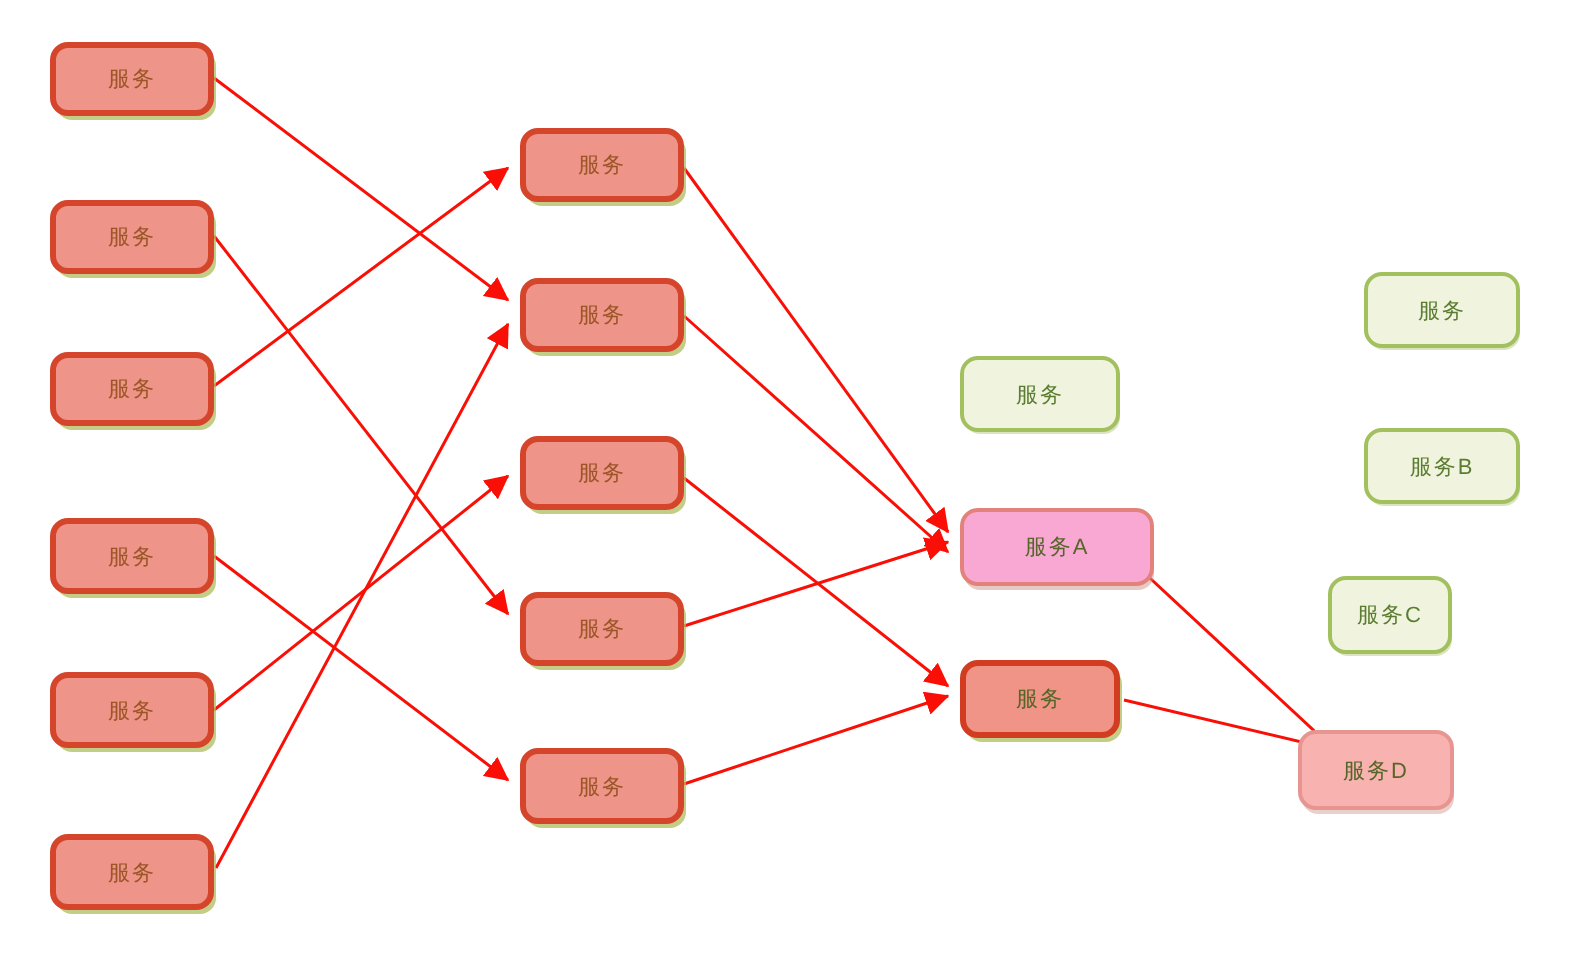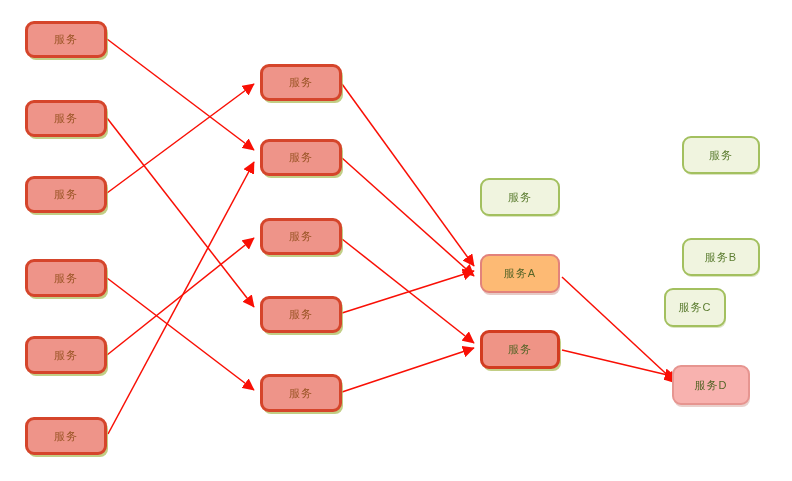--- a/index.html
+++ b/index.html
@@ -70,31 +70,31 @@
     </div>
     <div class="node red" style="left: 260px; top: 296px; width: 82px; height: 37px; background: rgb(238, 148, 137); border-color: rgb(213, 69, 43); color: rgb(155, 85, 38);">
       <span>服务</span>
     </div>
     <div class="node red" style="left: 260px; top: 374px; width: 82px; height: 38px; background: rgb(238, 148, 137); border-color: rgb(213, 69, 43); color: rgb(155, 85, 38);">
       <span>服务</span>
     </div>
     <div class="node green" style="left: 480px; top: 178px; width: 80px; height: 38px; background: rgb(240, 244, 223); border-color: rgb(163, 192, 95); color: rgb(92, 125, 49);">
       <span>服务</span>
     </div>
-    <div class="node pink" style="left: 480px; top: 254px; width: 80px; height: 39px; background: #fdba74; border-color: rgb(226, 130, 123); color: rgb(86, 101, 40);">
+    <div class="node pink" style="left: 480px; top: 254px; width: 97px; height: 39px; background: #f9a8d4; border-color: rgb(226, 130, 123); color: rgb(86, 101, 40);">
       <span>服务A</span>
     </div>
     <div class="node coral" style="left: 480px; top: 330px; width: 80px; height: 39px; background: rgb(239, 148, 134); border-color: rgb(210, 60, 32); color: rgb(86, 101, 40);">
       <span>服务</span>
     </div>
     <div class="node green" style="left: 682px; top: 136px; width: 78px; height: 38px; background: rgb(240, 244, 223); border-color: rgb(163, 192, 95); color: rgb(92, 125, 49);">
       <span>服务</span>
     </div>
-    <div class="node green" style="left: 682px; top: 214px; width: 78px; height: 38px; background: rgb(240, 244, 223); border-color: rgb(163, 192, 95); color: rgb(92, 125, 49); margin-top: 24px;">
+    <div class="node green" style="left: 682px; top: 214px; width: 78px; height: 38px; background: rgb(240, 244, 223); border-color: rgb(163, 192, 95); color: rgb(92, 125, 49);">
       <span>服务B</span>
     </div>
     <div class="node green" style="left: 664px; top: 288px; width: 62px; height: 39px; background: rgb(240, 244, 223); border-color: rgb(163, 192, 95); color: rgb(92, 125, 49);">
       <span>服务C</span>
     </div>
-    <div class="node rose" style="left: 672px; top: 365px; width: 78px; height: 40px; background: rgb(248, 178, 175); border-color: rgb(230, 149, 144); color: rgb(86, 101, 40);">
+    <div class="node rose" style="left: 649px; top: 365px; width: 78px; height: 40px; background: rgb(248, 178, 175); border-color: rgb(230, 149, 144); color: rgb(86, 101, 40);">
       <span>服务D</span>
     </div>
   </div>
 
 </body></html>

